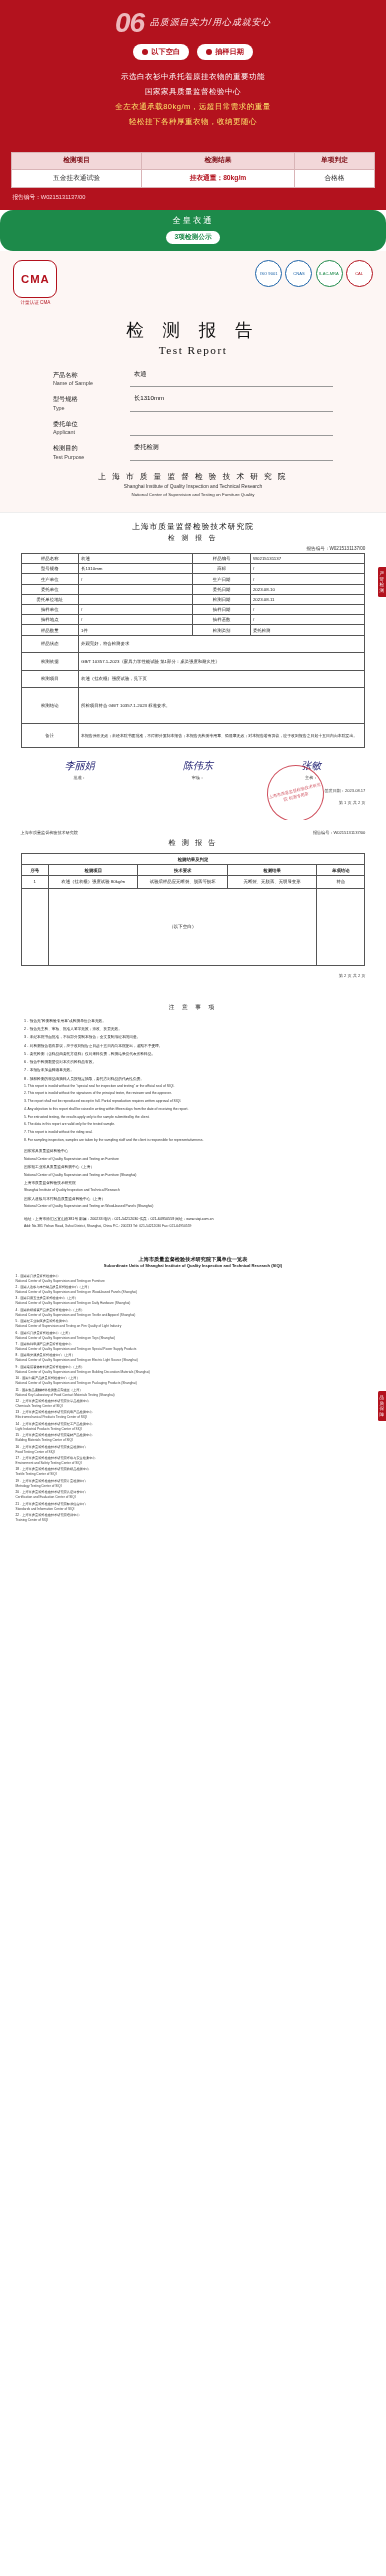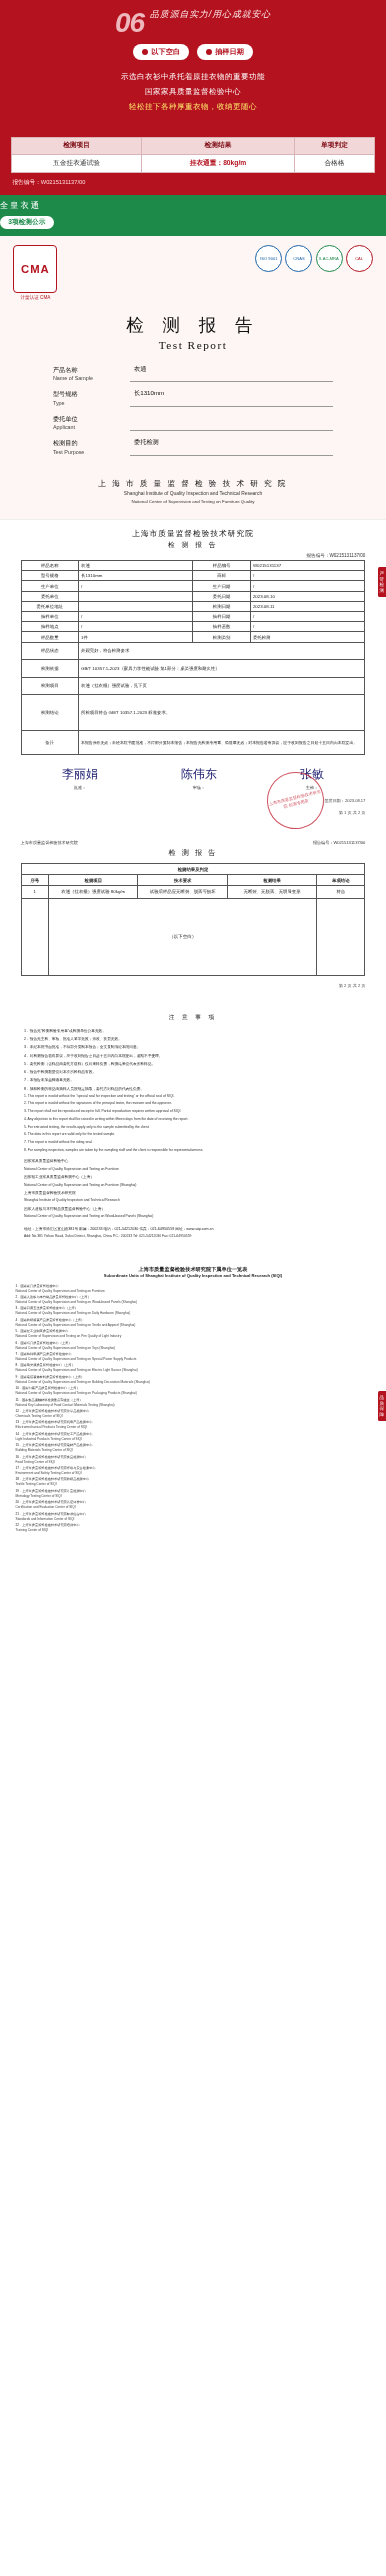--- a/index.html
+++ b/index.html
@@ -15,20 +15,21 @@
   
   .banner {
     background:#b3121e;
     padding:9.3px 0 14.4px 0;
     text-align:center;
     position:relative;
     overflow:hidden;
   }
   .banner-head {
     display:flex;
+    align-items:center;
     justify-content:center;
     gap:6px;
     margin-bottom:7.2px;
   }
   .banner-num {
     font-size:28px;
     font-weight:bold;
     font-style:italic;
     color:#f4c9cc;
     line-height:1;
@@ -78,40 +79,42 @@
   }
   table.spec td {
     border:0.5px solid #d9b4b7; padding:4.1px 2.1px; text-align:center; color:#333;
   }
   table.spec td.hl { color:#b3121e; font-weight:bold; }
   .report-no { color:#ffd9dc; font-size:5.7px; padding:3.1px 12.4px 8.2px 12.4px; background:#b3121e; }
 
   
   .green-strip {
     background:#1d8a4a;
+    text-align:center;
     padding:5.2px 0 7.2px 0;
     color:#fff;
+    border-radius:13px;
   }
   .green-strip .g1 { font-size:8.2px; letter-spacing:2.1px; margin-bottom:4.1px; }
   .green-badge {
     display:inline-block;
     background:#fff; color:#1d8a4a; font-size:6.7px; font-weight:bold;
     border-radius:7.2px; padding:2.1px 8.2px;
   }
 
   
   .cover {
     background:#fdf6f4;
     padding:9.3px 13.4px 13.4px 13.4px;
     position:relative;
     border-bottom:0.5px solid #eee;
   }
   .logo-row { display:flex; align-items:flex-start; justify-content:space-between; }
   .logo-box {
-    width:44px;height:48px;border:1px solid #b3121e;border-radius:4px;
+    width:44px;height:38px;border:1px solid #b3121e;border-radius:9px;
     display:flex;align-items:center;justify-content:center;
     color:#b3121e;font-weight:bold;font-size:11.3px;letter-spacing:1px;
     background:#fff;
   }
   .logo-cap { font-size:4.6px; color:#b3121e; text-align:center; width:44px; margin-top:1.5px;}
   .seal-cluster { display:flex; gap:3.1px; align-items:flex-start; }
   .seal {
     width:27px;height:27px;border-radius:50%;
     border:1px solid #1b63a8; color:#1b63a8;
     display:flex;align-items:center;justify-content:center;
@@ -127,21 +130,21 @@
   .cover-title-en {
     text-align:center; font-size:11.3px; color:#111; letter-spacing:1.5px;
     font-family:"Liberation Serif", serif; margin-bottom:13.4px;
   }
   .cover-fields { margin:0 auto; width:78%; font-size:6.2px; }
   .cf-row { display:flex; margin-bottom:7.2px; }
   .cf-label { width:77px; color:#111; line-height:1.5; }
   .cf-label .en { display:block; font-size:5.4px; color:#444; }
   .cf-val { flex:1; border-bottom:0.5px solid #999; padding-left:4.1px; font-size:6.2px; color:#111; }
   .cover-org {
-    text-align:center; margin-top:21px; line-height:1.7;
+    text-align:center; margin-top:9px; line-height:1.7;
   }
   .cover-org .l1 { font-size:7.7px; letter-spacing:2.1px; color:#111; font-family:"Liberation Serif", serif;}
   .cover-org .l2 { font-size:4.9px; color:#333; }
   .cover-org .l3 { font-size:7.2px; letter-spacing:3.1px; color:#111; font-family:"Liberation Serif", serif;}
   .cover-org .l4 { font-size:4.4px; color:#333; }
 
   
   .doc-page {
     background:#fff;
     padding:9.3px 20.6px 15.5px 20.6px;
@@ -158,21 +161,21 @@
   }
   table.dt .k { width:11%; text-align:center; background:#fff; }
   table.dt .v { width:22%; }
   table.dt .tall td { height:17.5px; }
   .note-cell { font-size:3.9px; line-height:1.5; }
 
   .sig-row {
     display:flex; justify-content:space-around; margin-top:11.3px; font-size:4.6px; color:#222;
   }
   .sig-item { text-align:center; }
-  .sig-line { font-family:"Liberation Serif", serif; font-size:12px; color:#1a1a6e; }
+  .sig-line { font-family:"Liberation Serif", serif; font-size:10px; font-style:italic; color:#1a1a6e; }
   .sig-cap { margin-top:2.1px; font-size:4.1px; color:#333; }
   .page-foot { text-align:right; font-size:4.1px; color:#444; margin-top:7.2px;}
 
   .stamp {
     position:absolute; width:57px; height:57px; border-radius:50%;
     border:1.5px solid #c0182a; color:#c0182a;
     display:flex; align-items:center; justify-content:center; text-align:center;
     font-size:4.1px; line-height:1.3; opacity:.75; transform:rotate(-14deg);
     pointer-events:none;
   }
@@ -225,20 +228,21 @@
       </div>
       <div class="pill">
         <span class="dot"></span>
         <span>抽样日期</span>
       </div>
     </div>
 
     <div class="banner-lines">
       <div>示选白衣衫中承托着原挂衣物的重要功能</div>
       <div>国家家具质量监督检验中心</div>
+      <div class="em">全左衣通承载80kg/m，远超日常需求的重量</div>
       <div class="em">轻松挂下各种厚重衣物，收纳更随心</div>
     </div>
   </div>
 
   <div class="spec-wrap">
     <table class="spec">
       <thead>
         <tr>
           <th>检测项目</th>
           <th>检测结果</th>

